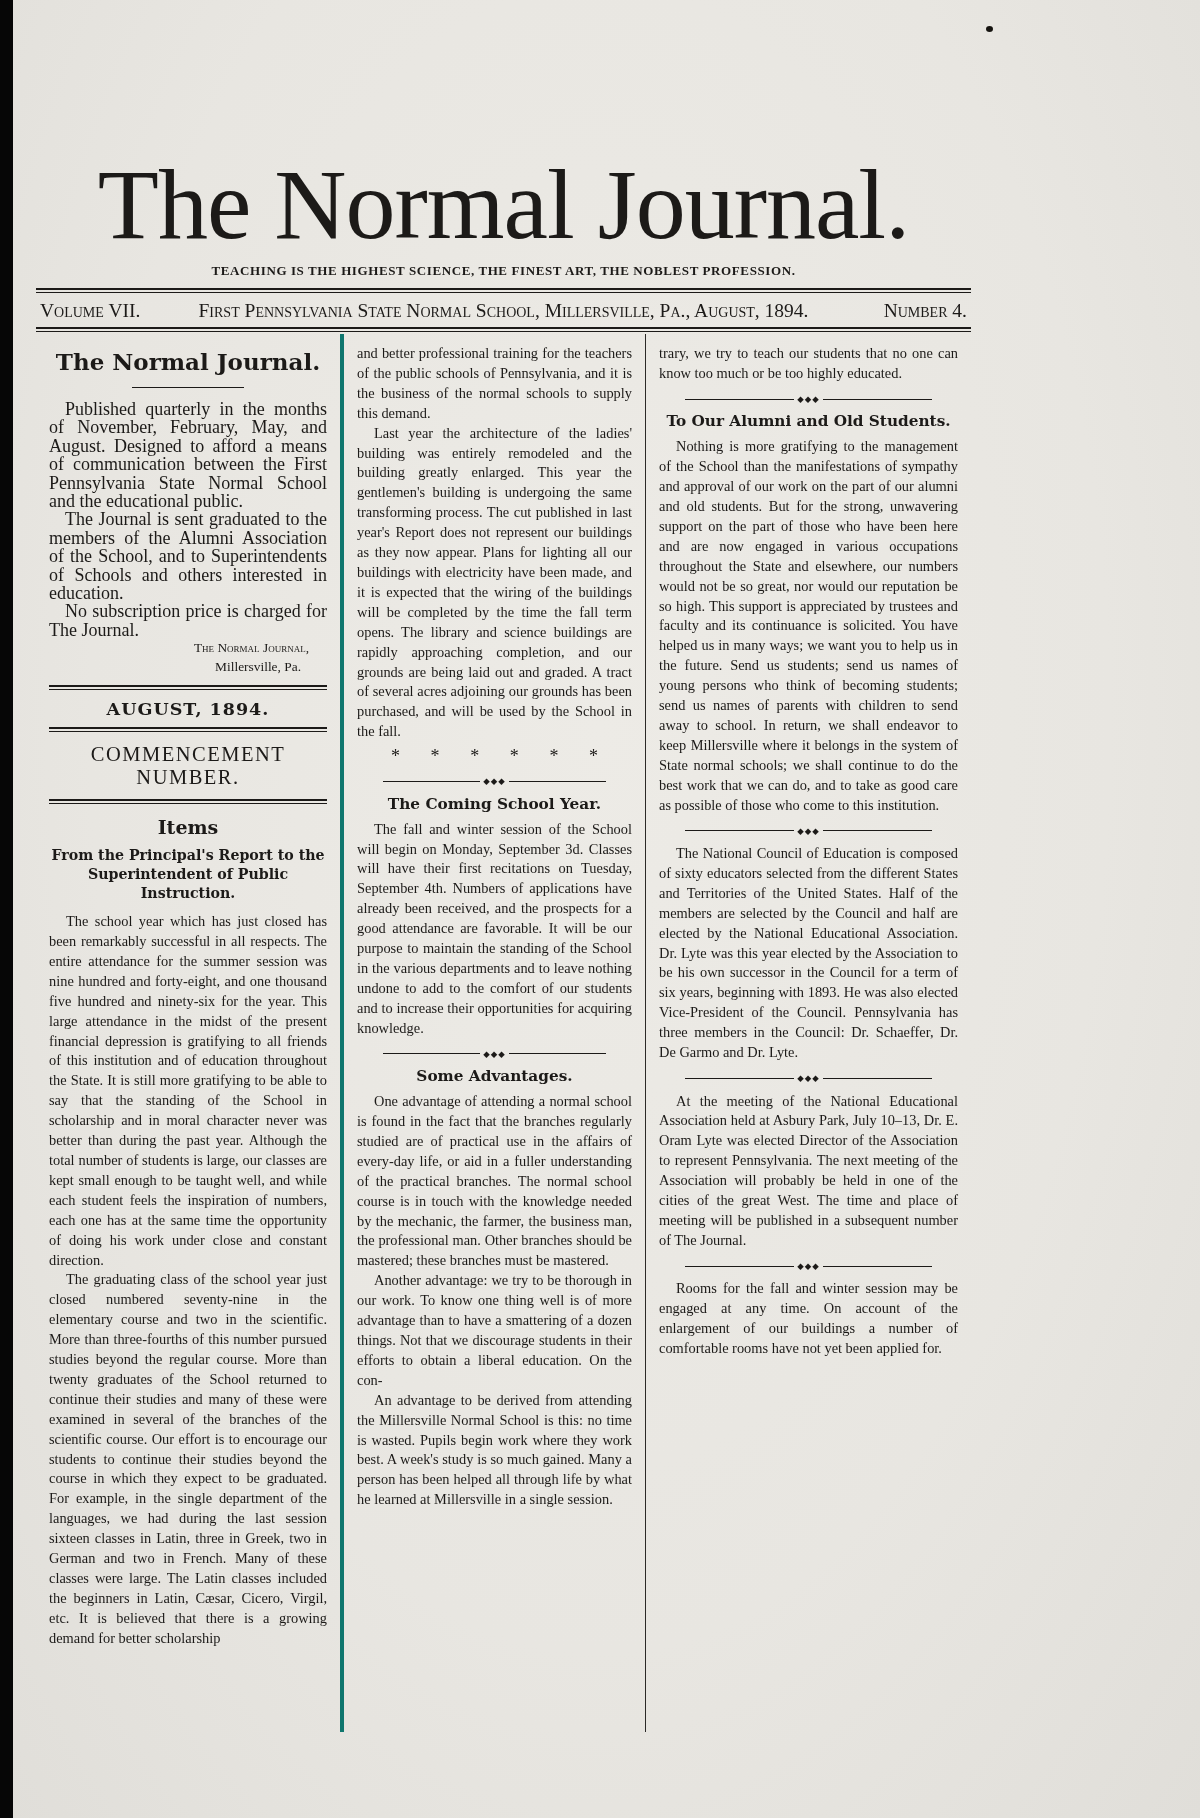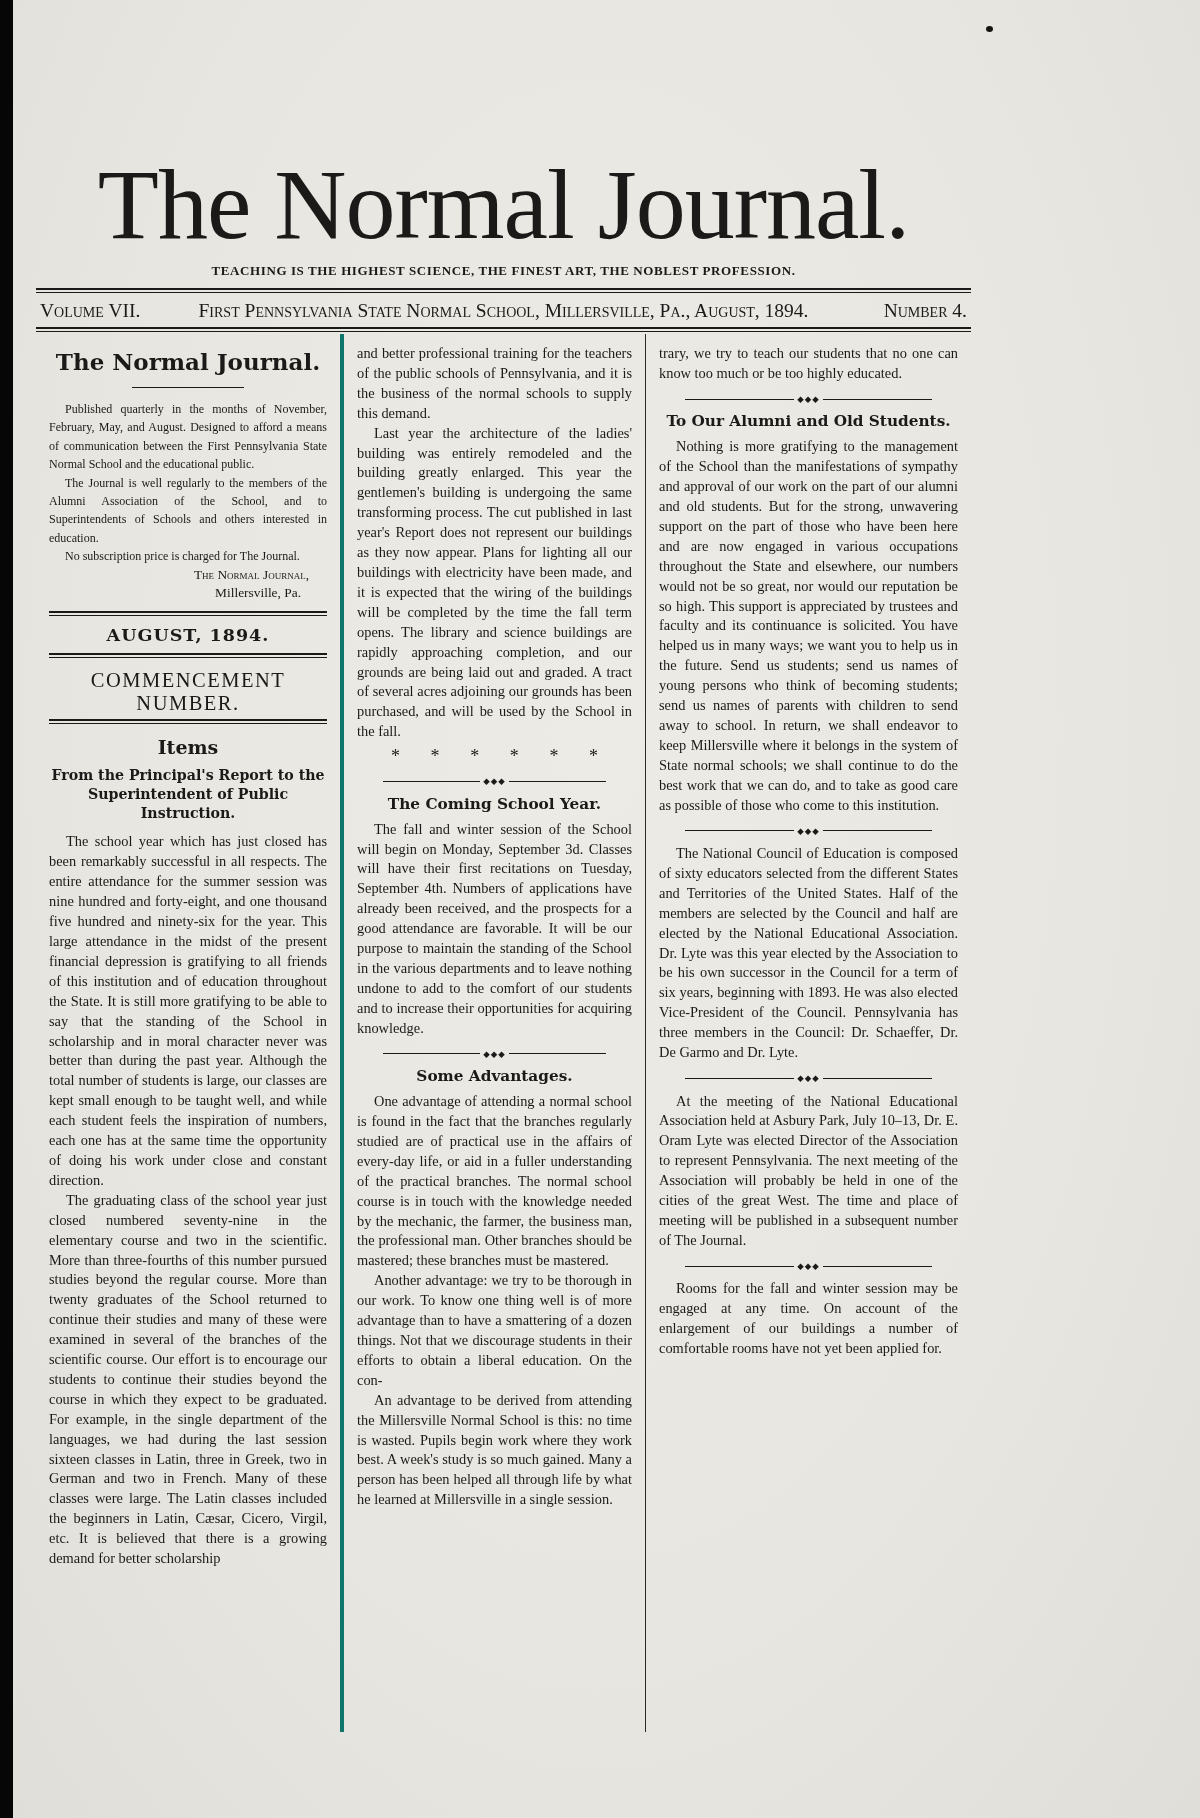--- a/index.html
+++ b/index.html
@@ -38,33 +38,33 @@
   .col-left { width: 304px; }
   .col-middle { width: 305px; border-left: 4px solid #0f766e; }
   .col-right { width: 326px; border-left: 1px solid #2c2a27; }
 
   .ornament-title {
     font-family: "DejaVu Serif", serif; font-weight: bold; font-size: 23px;
     text-align: center; margin-top: 4px; white-space: nowrap;
   }
   .ornament-rule { width: 112px; border-top: 1.5px solid #1c1a18; margin: 12px auto 12px auto; }
 
-  .pub-text { font-size: 12px; line-height: 18.4px; text-align: justify; }
+  .pub-text { font-size: 18px; line-height: 18.4px; text-align: justify; }
   .pub-text p { margin: 0; text-indent: 16px; }
   .address { text-align: right; font-size: 13.4px; line-height: 18.4px; }
   .address-line1 { font-variant: small-caps; padding-right: 18px; }
   .address-line2 { padding-right: 26px; }
 
   .sec-rule { margin-top: 9px; }
   .date-heading {
     font-family: "DejaVu Serif", serif; font-weight: bold; text-align: center;
     font-size: 17.5px; letter-spacing: 1px; padding: 9px 0 8px 0;
   }
   .commencement {
-    text-align: center; font-size: 20.5px; letter-spacing: 1.5px; padding: 11px 0 4px 0;
+    text-align: center; font-size: 20.5px; letter-spacing: 1.5px; padding: 11px 0 10px 0;
     font-family: "Liberation Serif", serif;
   }
   .items-heading {
     text-align: center; font-weight: bold; font-size: 19px;
     font-family: "DejaVu Serif", serif; margin: 12px 0 8px 0;
   }
   .report-heading {
     text-align: center; font-weight: bold; font-size: 14.2px; line-height: 19px;
     font-family: "DejaVu Serif", serif; margin: 0 0 9px 0;
   }
@@ -109,21 +109,21 @@
   <div class="rule-double"></div>
 
   <div class="columns">
 
     <div class="col col-left">
       <div class="ornament-title">The Normal Journal.</div>
       <div class="ornament-rule"></div>
 
       <div class="pub-text">
         <p>Published quarterly in the months of November, February, May, and August. Designed to afford a means of communication between the First Pennsylvania State Normal School and the educational public.</p>
-        <p>The Journal is well regularly to the members of the Alumni Association of the School, and to Superintendents of Schools and others interested in education.</p>
+        <p>The Journal is sent graduated to the members of the Alumni Association of the School, and to Superintendents of Schools and others interested in education.</p>
         <p>No subscription price is charged for The Journal.</p>
       </div>
       <div class="address">
         <div class="address-line1">The Normal Journal,</div>
         <div class="address-line2">Millersville, Pa.</div>
       </div>
 
       <div class="rule-double sec-rule"></div>
       <div class="date-heading">AUGUST, 1894.</div>
       <div class="rule-double"></div>

